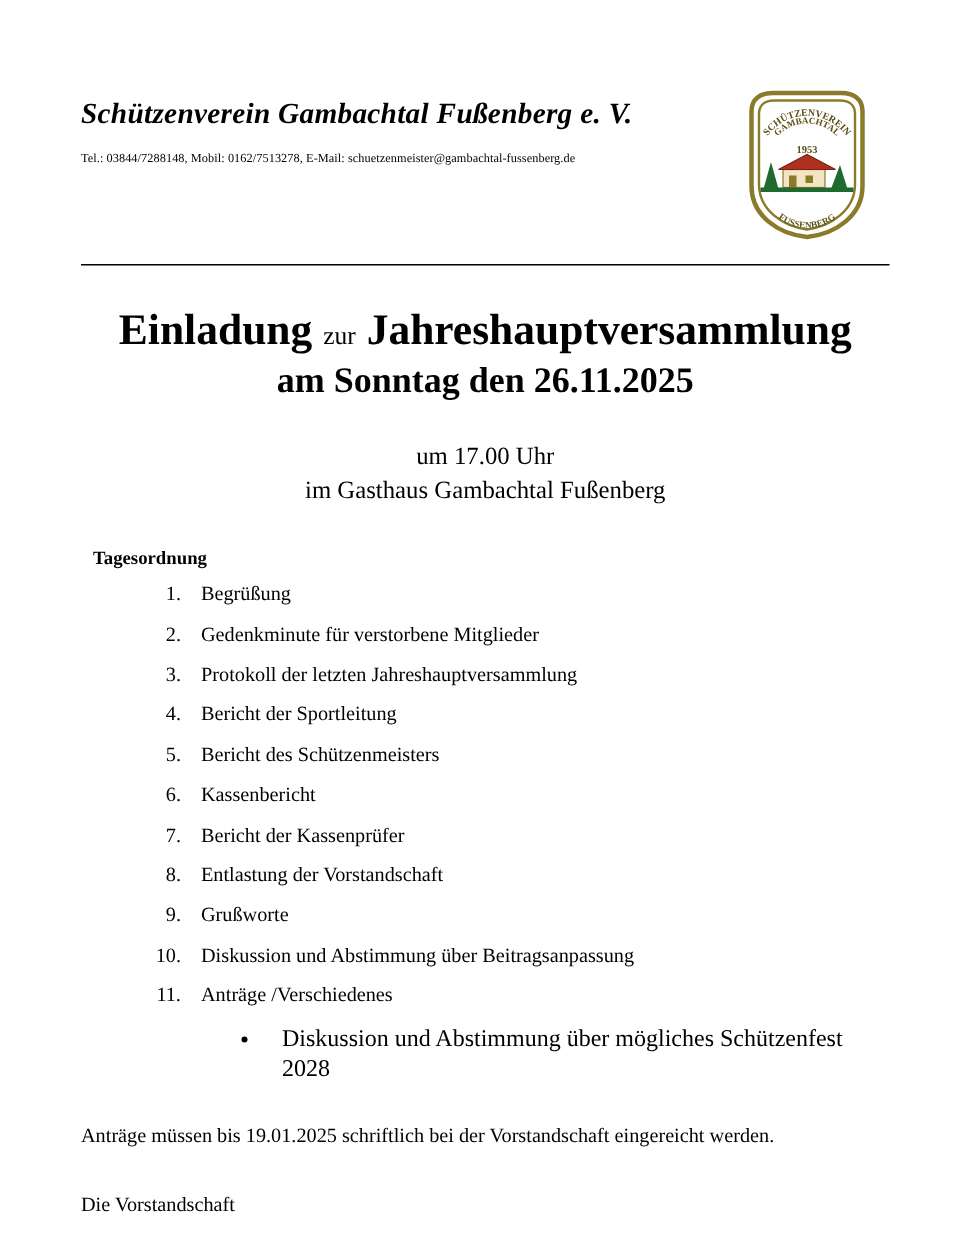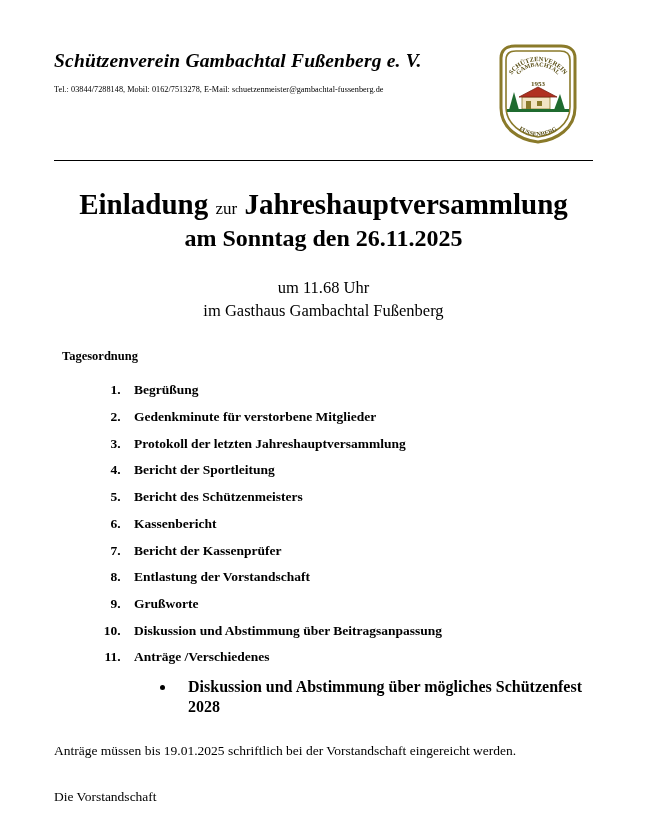--- a/index.html
+++ b/index.html
@@ -12,21 +12,21 @@
     background: #ffffff;
     font-family: "Liberation Serif", serif;
     color: #000000;
     overflow: hidden;
   }
   .page {
     position: relative;
     width: 647px;
     height: 757px;
     box-sizing: border-box;
-    padding: 40px 54px 0 54px;
+    padding: 56px 54px 0 54px;
   }
 
   
   .header {
     position: relative;
     min-height: 88px;
   }
   .club-name {
     font-family: "Liberation Serif", serif;
     font-weight: bold;
@@ -92,25 +92,24 @@
   }
 
   
   .agenda-heading {
     margin-top: 26px;
     margin-left: 8px;
     font-size: 12.5px;
     font-weight: bold;
   }
   ol.agenda {
-    margin: 18px 0 0 0;
+    margin: 8px 0 0 0;
     padding-left: 70px;
     font-size: 13.5px;
     list-style-position: outside;
-    font-weight: bold;
   }
   ol.agenda > li {
     margin-bottom: 10.5px;
     padding-left: 10px;
     line-height: 1.2;
   }
   ul.subitems {
     margin: 12px 0 0 0;
     padding-left: 42px;
     list-style-type: disc;
@@ -181,21 +180,21 @@
   <div class="title-block">
     <div class="title-line1">
       <span>Einladung</span>
       <span class="zur">zur</span>
       <span>Jahreshauptversammlung</span>
     </div>
     <div class="title-line2">am Sonntag den 26.11.2025</div>
   </div>
 
   <div class="subtitle">
-    <div>um 11.68 Uhr</div>
+    <div>um 17.00 Uhr</div>
     <div>im Gasthaus Gambachtal Fußenberg</div>
   </div>
 
   <div class="agenda-heading">Tagesordnung</div>
 
   <ol class="agenda">
     <li>Begrüßung</li>
     <li>Gedenkminute für verstorbene Mitglieder</li>
     <li>Protokoll der letzten Jahreshauptversammlung</li>
     <li>Bericht der Sportleitung</li>

